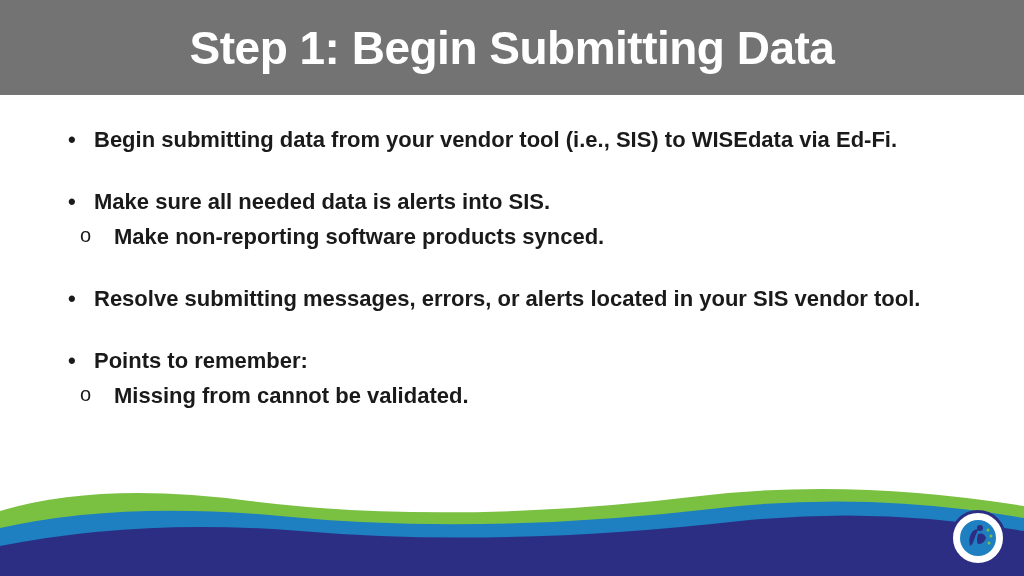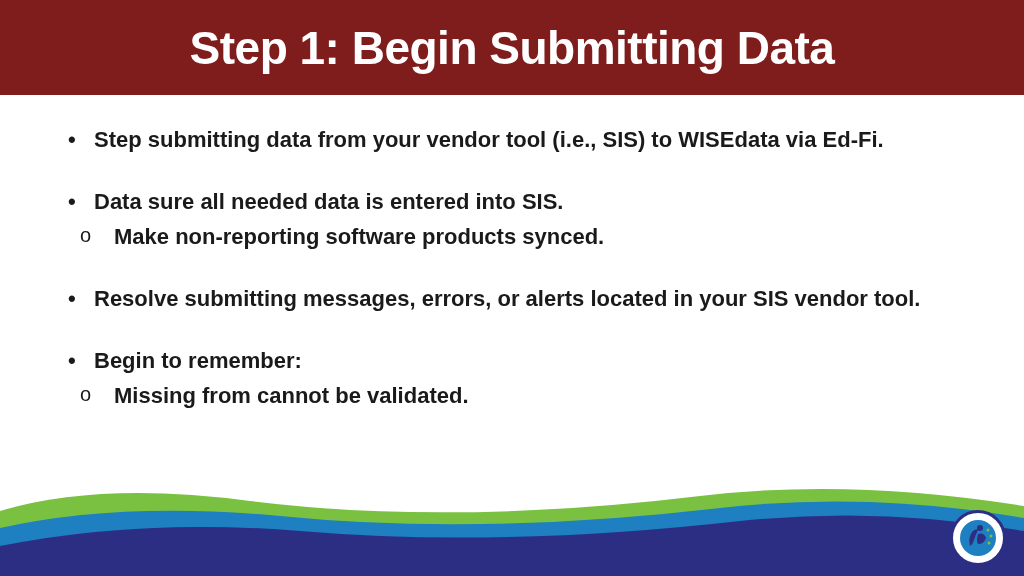--- a/index.html
+++ b/index.html
@@ -5,21 +5,21 @@
     * { margin: 0; padding: 0; box-sizing: border-box; }
     body {
       width: 1024px;
       height: 576px;
       font-family: 'Segoe UI', Arial, sans-serif;
       background: white;
       position: relative;
       overflow: hidden;
     }
     .header {
-      background: #7f1d1d;
+      background: #737373;
       height: 95px;
       display: flex;
       align-items: center;
       justify-content: center;
     }
     .title {
       color: white;
       font-size: 46px;
       font-weight: 800;
       letter-spacing: -0.5px;
@@ -87,46 +87,46 @@
 <body>
 
 <div class="header">
   <div class="title">Step 1:  Begin Submitting Data</div>
 </div>
 
 <div class="content">
 
   <div class="bullet-item">
     <div class="bullet-marker">•</div>
-    <div class="bullet-text">Step submitting data from your vendor tool (i.e., SIS) to WISEdata via Ed-Fi.</div>
+    <div class="bullet-text">Begin submitting data from your vendor tool (i.e., SIS) to WISEdata via Ed-Fi.</div>
   </div>
 
   <div class="spacer"></div>
 
   <div class="bullet-item">
     <div class="bullet-marker">•</div>
-    <div class="bullet-text">Data sure all needed data is entered into SIS.</div>
+    <div class="bullet-text">Make sure all needed data is alerts into SIS.</div>
   </div>
   <div class="sub-item">
     <div class="sub-marker">o</div>
     <div class="bullet-text">Make non-reporting software products synced.</div>
   </div>
 
   <div class="spacer"></div>
 
   <div class="bullet-item">
     <div class="bullet-marker">•</div>
     <div class="bullet-text">Resolve submitting messages, errors,  or alerts located in your SIS vendor tool.</div>
   </div>
 
   <div class="spacer"></div>
 
   <div class="bullet-item">
     <div class="bullet-marker">•</div>
-    <div class="bullet-text">Begin to remember:</div>
+    <div class="bullet-text">Points to remember:</div>
   </div>
   <div class="sub-item">
     <div class="sub-marker">o</div>
     <div class="bullet-text">Missing from cannot be validated.</div>
   </div>
 
 </div>
 
 <svg class="footer-waves" viewBox="0 0 1024 120" preserveAspectRatio="none">
   <path d="M 0 55 Q 100 25 250 45 Q 450 70 700 40 Q 850 22 1024 50 L 1024 120 L 0 120 Z" fill="#7ac142"></path>

